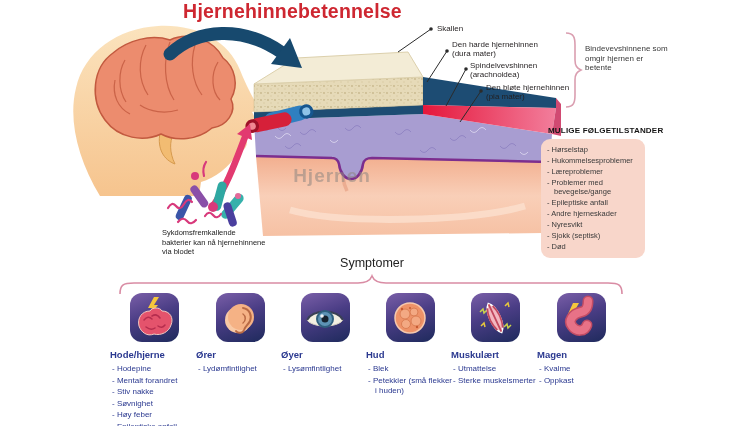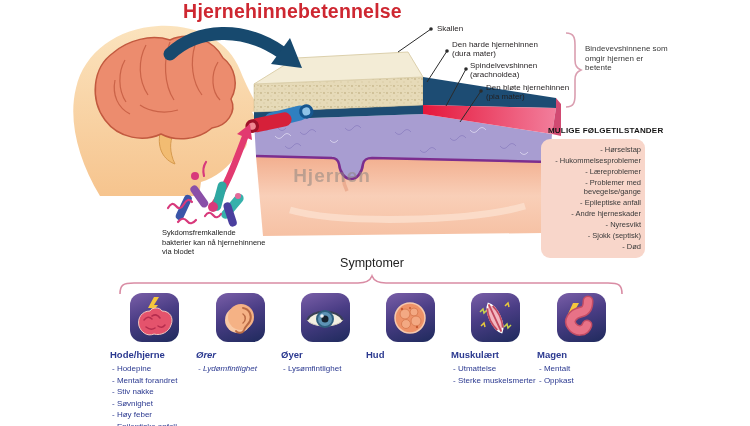--- a/index.html
+++ b/index.html
@@ -15,35 +15,35 @@
   .anat-label{font-size:8px;line-height:9px;color:#231f20;white-space:nowrap;}
   #lbl-skallen{left:437px;top:24px;}
   #lbl-dura{left:452px;top:40px;}
   #lbl-arach{left:470px;top:61px;}
   #lbl-pia{left:486px;top:83px;}
   #side-note{left:585px;top:44px;width:84px;font-size:8px;line-height:9.5px;color:#3a3a3a;}
   #compl-title{left:548px;top:126px;width:88px;font-size:8px;font-weight:bold;color:#141414;letter-spacing:.2px;white-space:nowrap;}
   #compl-box{left:541px;top:139px;width:104px;background:#F8D6CA;border-radius:9px;
     box-sizing:border-box;padding:6px 4px 5px 6px;}
   #compl-box ul{margin:0;padding:0;list-style:none;font-size:7.5px;line-height:9px;color:#3a3a3a;}
-  #compl-box li{padding-left:7px;text-indent:-7px;margin-bottom:2px;text-align:right;}
+  #compl-box li{padding-left:7px;text-indent:-7px;margin-bottom:2px;}
   #compl-box li::before{content:"- ";}
   #bacteria-caption{left:162px;top:228px;width:104px;font-size:7.5px;line-height:9.5px;color:#222;}
   #brain-watermark{left:292px;top:165px;width:80px;text-align:center;font-size:19px;font-weight:bold;
     color:#8F8782;opacity:.55;letter-spacing:1px;}
   #symptoms-heading{left:310px;top:256px;width:124px;text-align:center;font-size:12.5px;color:#222;}
   .sym-col{position:absolute;top:293px;width:88px;z-index:2;}
   .tile{width:49px;height:49px;margin:0 auto;border-radius:12px;
     background:linear-gradient(160deg,#7A5FA8 0%,#4A3D85 45%,#1E2A5C 100%);
     display:flex;align-items:center;justify-content:center;}
   .sym-title{margin-top:7px;text-align:left;font-size:9.5px;font-weight:bold;color:#2B3990;}
   .sym-col ul{margin:4px 0 0;padding:0 0 0 2px;list-style:none;font-size:8px;line-height:10.5px;color:#2B3990;}
   .sym-col li{padding-left:7px;text-indent:-7px;margin-bottom:1px;}
   .sym-col li::before{content:"- ";}
-  #col-0{left:110px;} #col-1{left:196px;font-style:italic;} #col-2{left:281px;}
+  #col-0{left:110px;} #col-1{left:196px;} #col-2{left:281px;}
   #col-3{left:366px;} #col-4{left:451px;} #col-5{left:537px;}
 </style>
 </head>
 <body>
 
 <svg id="artwork" class="abs" width="750" height="426" viewBox="0 0 750 426" xmlns="http://www.w3.org/2000/svg">
   <defs>
     <linearGradient id="headGrad" x1="0" y1="0" x2="0" y2="1">
       <stop offset="0" stop-color="#FBE3BD"></stop>
         <stop offset="1" stop-color="#F6C48E"></stop>
@@ -277,20 +277,24 @@
       <circle cx="19" cy="20" r="5" fill="#F3A983" stroke="#DB7F55" stroke-width="1"></circle>
       <circle cx="28" cy="18" r="4" fill="#F3A983" stroke="#DB7F55" stroke-width="1"></circle>
       <circle cx="30" cy="27" r="5" fill="#F3A983" stroke="#DB7F55" stroke-width="1"></circle>
       <circle cx="20" cy="30" r="4.5" fill="#F3A983" stroke="#DB7F55" stroke-width="1"></circle>
       <circle cx="16" cy="15" r="1.2" fill="#C45A33"></circle>
       <circle cx="31" cy="33" r="1.2" fill="#C45A33"></circle>
       <circle cx="24" cy="14" r="1" fill="#C45A33"></circle>
     </svg>
   </div>
   <div class="sym-title">Hud</div>
+  <ul>
+    <li>Blek</li>
+    <li>Petekkier (små flekker i huden)</li>
+  </ul>
 </div>
 
 <div id="col-4" class="sym-col">
   <div class="tile">
     <svg width="48" height="48" viewBox="0 0 48 48">
       <path d="M9,18 l3,-3 l1,4 l3,-3" stroke="#C9D44A" stroke-width="1.5" fill="none"></path>
       <path d="M33,33 l3,-3 l1,4 l3,-3" stroke="#C9D44A" stroke-width="1.5" fill="none"></path>
       <path d="M10,32 l3,-3 l1,4" stroke="#E8C93C" stroke-width="1.5" fill="none"></path>
       <path d="M34,12 l3,-3 l1,4" stroke="#E8C93C" stroke-width="1.5" fill="none"></path>
       <g transform="rotate(-25 24 24)">
@@ -309,16 +313,16 @@
 <div id="col-5" class="sym-col">
   <div class="tile">
     <svg width="48" height="48" viewBox="0 0 48 48">
       <polygon points="16,9 11,20 15,20 10,31 21,18 17,18 22,9" fill="#F5C63C"></polygon>
       <path d="M31,7 C31,14 29,17 24,18 C15,20 11,27 15,32 C19,38 28,38 30,31" stroke="#C24C64" stroke-width="11" fill="none" stroke-linecap="round"></path>
       <path d="M31,7 C31,14 29,17 24,18 C15,20 11,27 15,32 C19,38 28,38 30,31" stroke="#E87287" stroke-width="8" fill="none" stroke-linecap="round"></path>
     </svg>
   </div>
   <div class="sym-title">Magen</div>
   <ul>
-    <li>Mentalt</li>
+    <li>Kvalme</li>
     <li>Oppkast</li>
   </ul>
 </div>
 
 </body></html>

